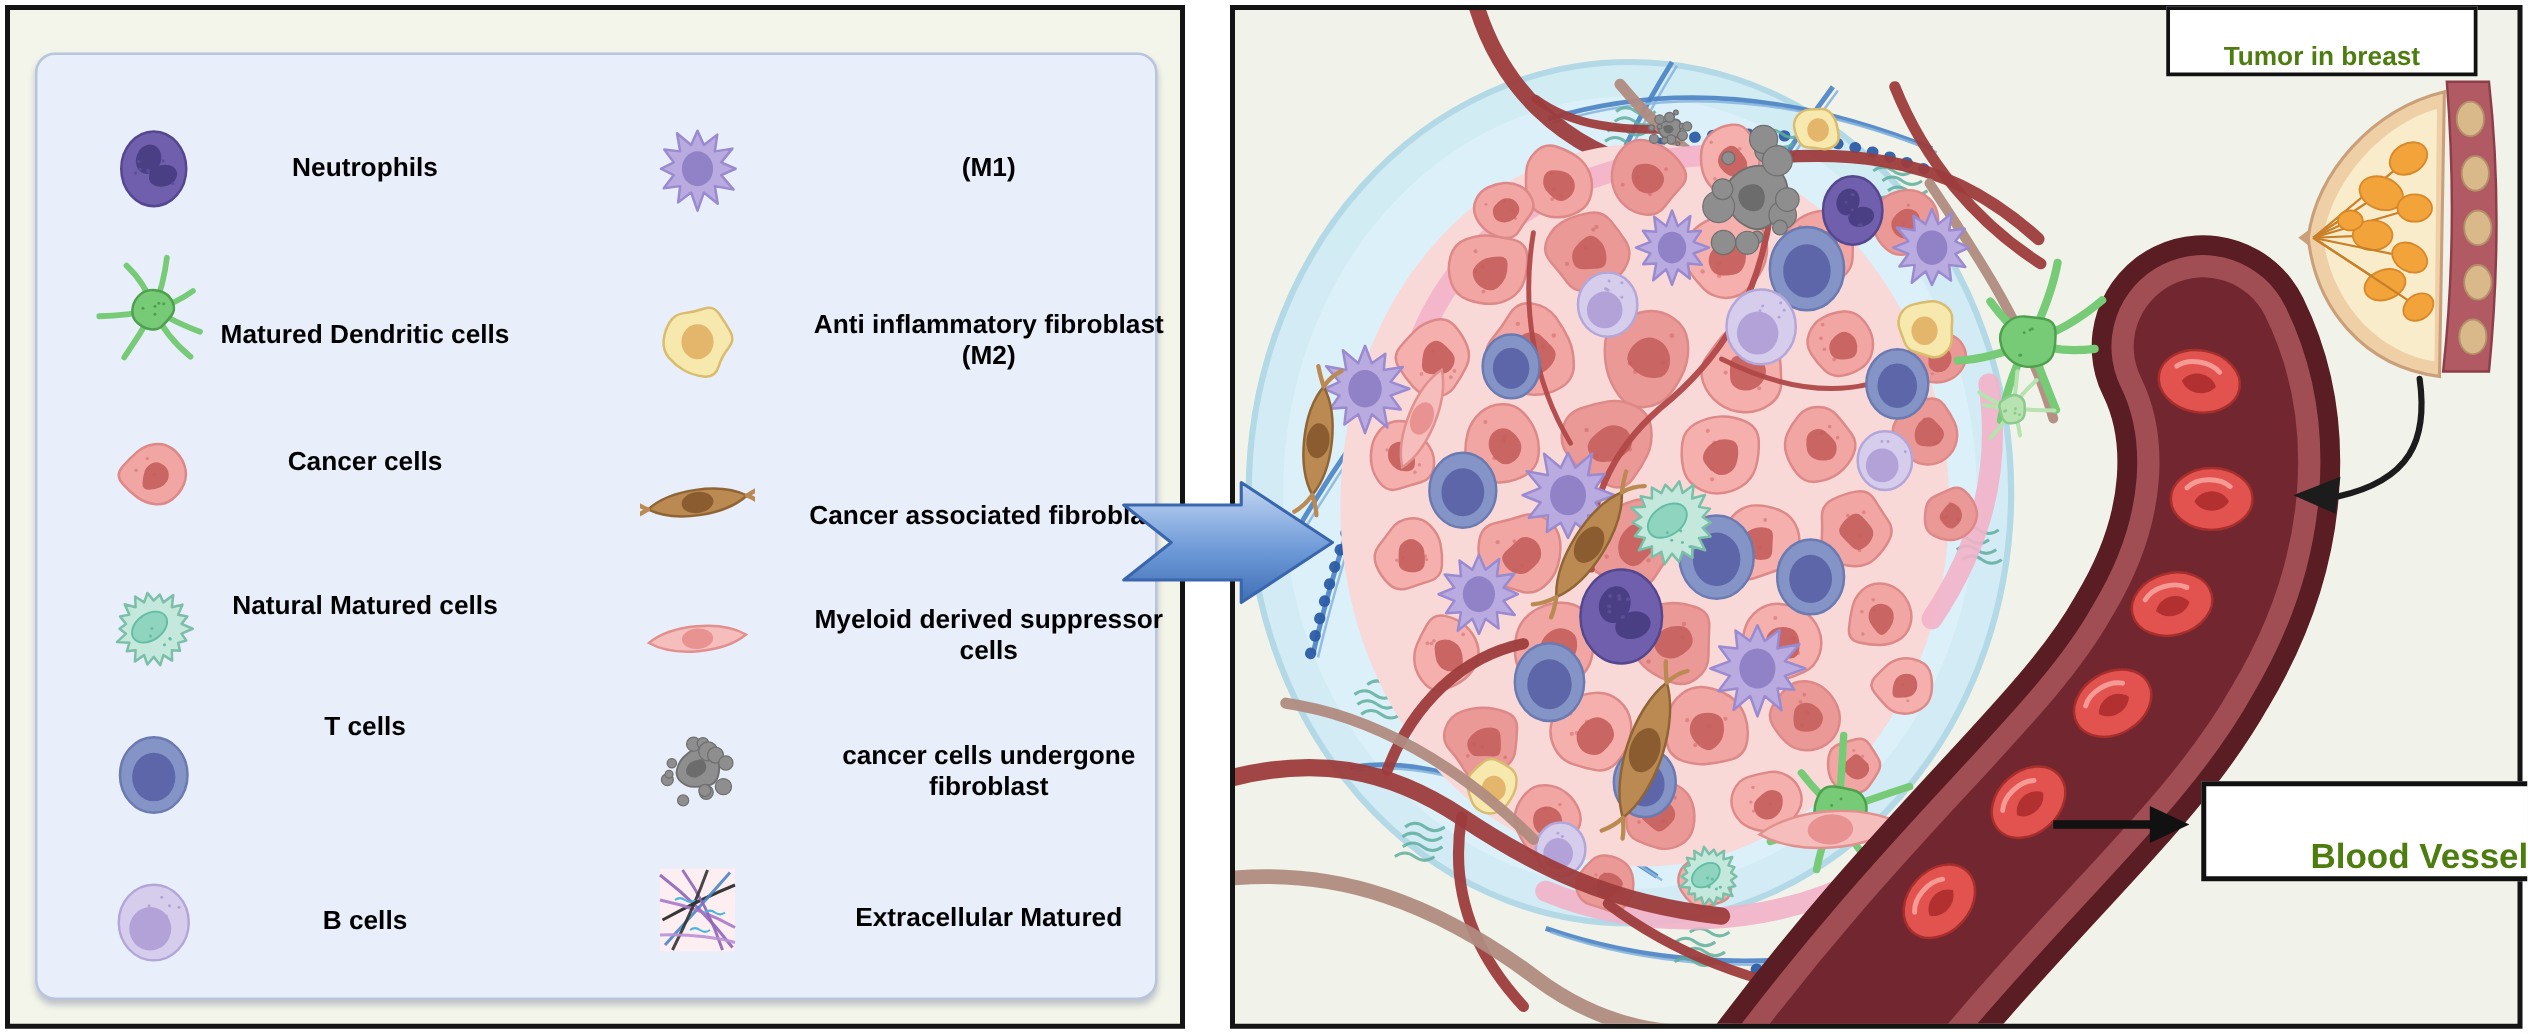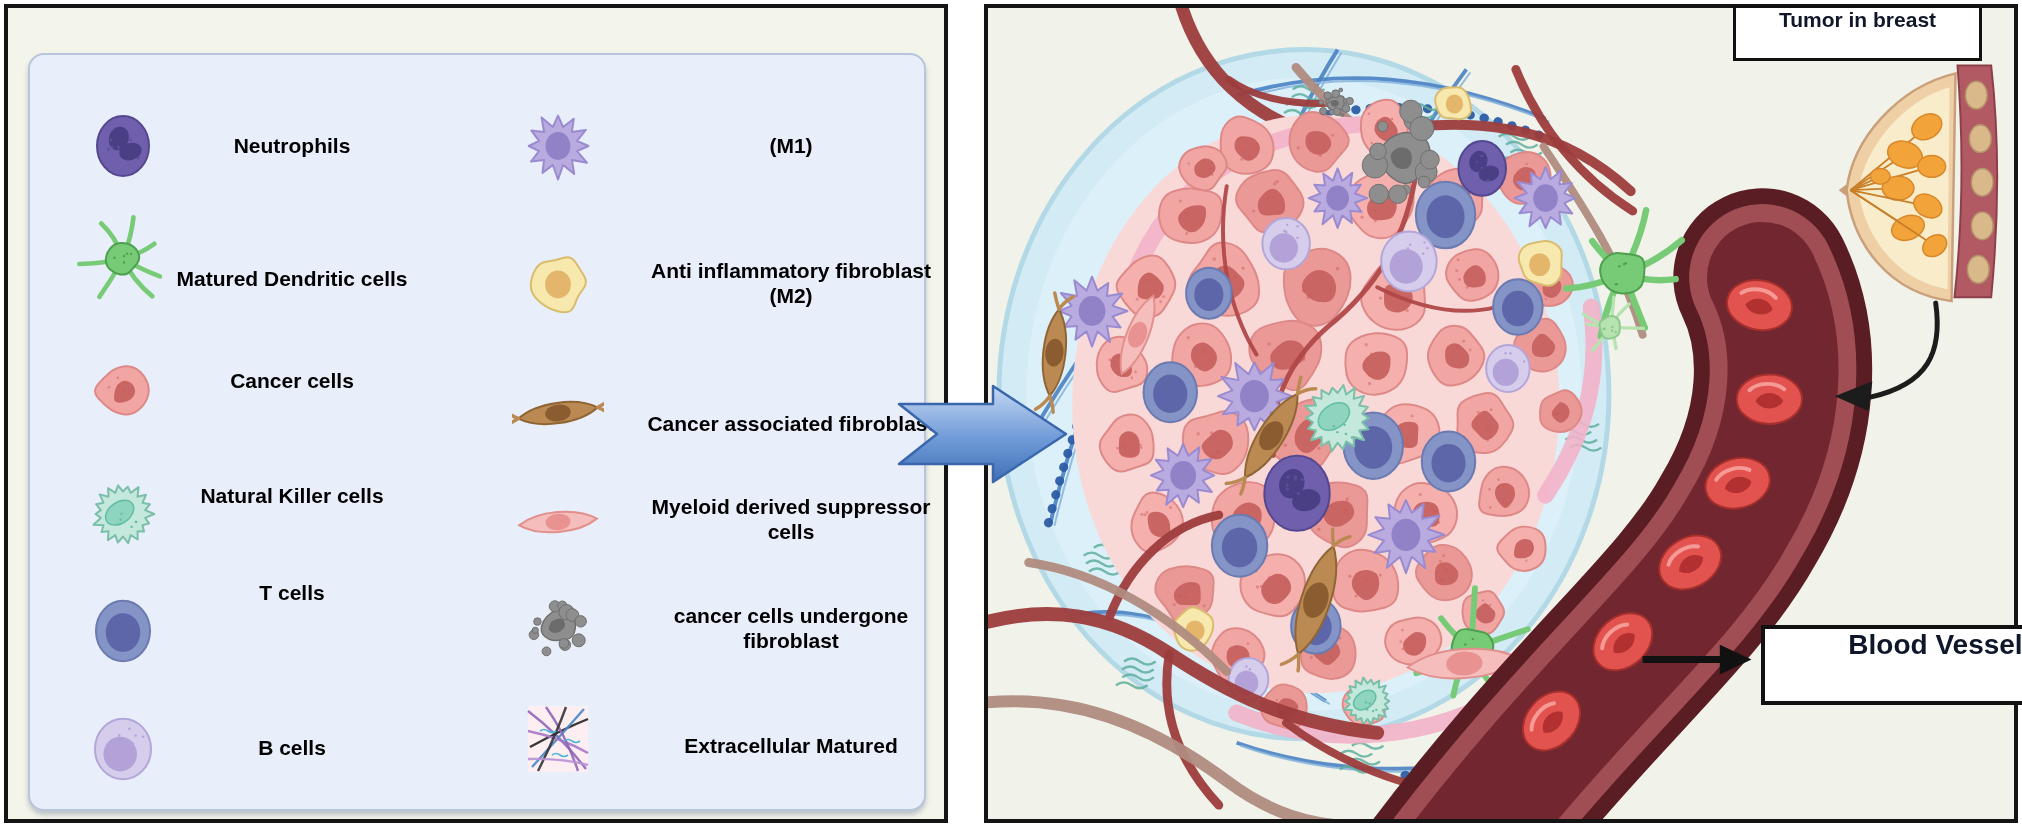--- a/index.html
+++ b/index.html
@@ -1,28 +1,28 @@
 <!DOCTYPE html>
 <html><head>
 <meta charset="utf-8">
 <style>
   html,body{margin:0;padding:0;background:#fff;}
   #stage{position:relative;width:2022px;height:827px;background:#fff;font-family:"Liberation Sans",sans-serif;overflow:hidden;}
   
   #left-panel{position:absolute;left:4px;top:4px;width:936px;height:811px;background:#f3f5ea;border:4px solid #141414;}
-  #legend-box{position:absolute;left:20px;top:34px;width:894px;height:754px;background:#e9effa;border:2px solid #b9c4dd;border-radius:16px;box-shadow:0 4px 5px rgba(110,120,150,.4);margin-top:11px;}
+  #legend-box{position:absolute;left:20px;top:34px;width:894px;height:754px;background:#e9effa;border:2px solid #b9c4dd;border-radius:16px;box-shadow:0 4px 5px rgba(110,120,150,.4);}
   .lg-icon{position:absolute;}
   .lg-label{position:absolute;display:flex;flex-direction:column;justify-content:center;align-items:center;text-align:center;font-weight:700;font-size:21px;color:#000;line-height:1.2;}
   
   #right-panel{position:absolute;left:984px;top:4px;width:1026px;height:811px;background:#f1f3ea;border:4px solid #141414;}
   #scene-svg{position:absolute;left:0;top:0;width:1026px;height:811px;}
   
   #connector{position:absolute;left:896px;top:381px;width:176px;height:106px;z-index:6;}
   
-  .callout{position:absolute;background:#fff;display:flex;align-items:flex-start;justify-content:center;font-weight:700;color:#0f172a;z-index:5;}
+  .callout{position:absolute;background:#fff;display:flex;align-items:flex-end;justify-content:center;font-weight:700;color:#4d7c0f;z-index:5;}
   #tumor-box{left:1733px;top:5px;width:243px;height:50px;border:3px solid #111;font-size:21px;}
   #vessel-box{left:1761px;top:625px;width:249px;height:72px;border:4px solid #111;font-size:28px;padding-left:46px;}
 </style>
 </head>
 <body>
 
 <div id="stage">
 
   <div id="left-panel">
     <div id="legend-box">
@@ -85,21 +85,21 @@
             <path d="M31.2,0.0L22.2,3.9L26.0,9.4L19.5,11.3L21.0,17.6L14.5,17.2L14.7,25.5L7.7,21.1L5.2,29.2L-0.0,22.5L-5.1,28.6L-7.7,21.1L-15.1,26.2L-14.5,17.2L-21.5,18.0L-19.5,11.2L-29.5,10.7L-22.2,3.9L-27.4,-0.0L-22.2,-3.9L-27.0,-9.8L-19.5,-11.3L-23.3,-19.6L-14.5,-17.2L-14.9,-25.8L-7.7,-21.1L-5.0,-28.6L0.0,-22.5L4.8,-27.4L7.7,-21.1L15.6,-27.0L14.5,-17.2L23.0,-19.3L19.5,-11.2L26.9,-9.8L22.2,-3.9Z" fill="#c4e8dc" stroke="#7bbfa9" stroke-width="2" stroke-linejoin="round"></path>
             <ellipse cx="-2" cy="-3" rx="15.5" ry="10.5" fill="#8fd4be" stroke="#62bda4" stroke-width="1.5" transform="rotate(-35 0 0)"></ellipse>
             <circle cx="12.923696239784476" cy="7.799638298660284" r="1.2" fill="#62bda4"></circle>
             <circle cx="13.201078962592874" cy="8.104708752143779" r="1.2" fill="#62bda4"></circle>
             <circle cx="-1.488643391057849" cy="-0.16436540529684862" r="1.2" fill="#62bda4"></circle>
             <circle cx="8.588822405174142" cy="12.872502570717188" r="1.2" fill="#62bda4"></circle>
             <circle cx="-2.5297642058940255" cy="5.7466134549699746" r="1.2" fill="#62bda4"></circle>
           </g>
         </svg>
       <div class="lg-label" style="left:116px;top:411px;width:292px;height:60px">
-          <div>Natural Killer cells</div>
+          <div>Natural Matured cells</div>
         </div>
 
       <svg class="lg-icon" style="left:47px;top:530px" width="92" height="92" viewBox="-46 -46 92 92">
           <g>
             <ellipse cx="0" cy="0" rx="27" ry="30.240000000000002" fill="#8494c6" stroke="#6b7ab0" stroke-width="2"></ellipse>
             <ellipse cx="0" cy="1.6199999999999999" rx="17.28" ry="19.439999999999998" fill="#5d66a8"></ellipse>
           </g>
         </svg>
       <div class="lg-label" style="left:116px;top:508px;width:292px;height:60px">
           <div>T cells</div>

